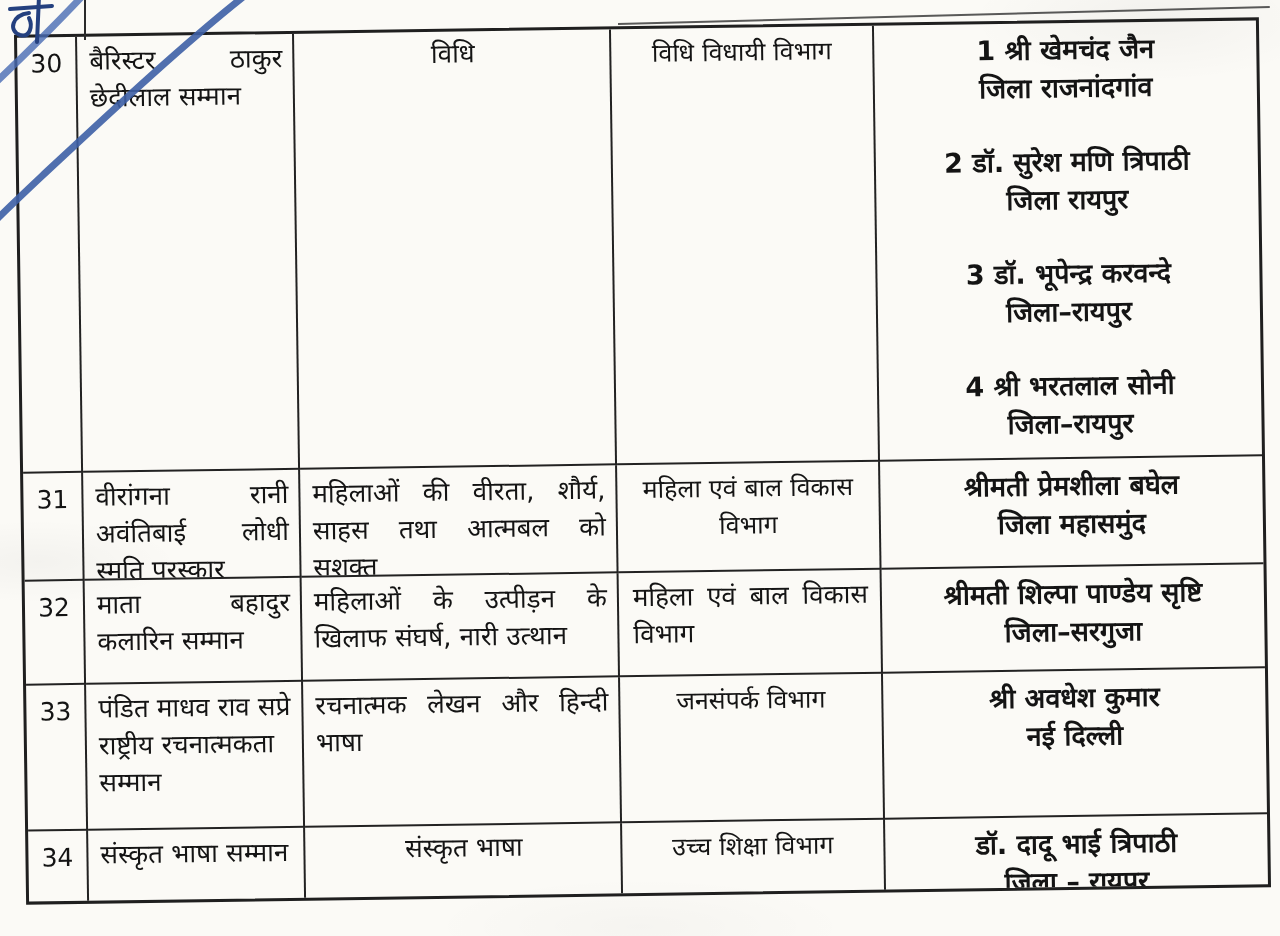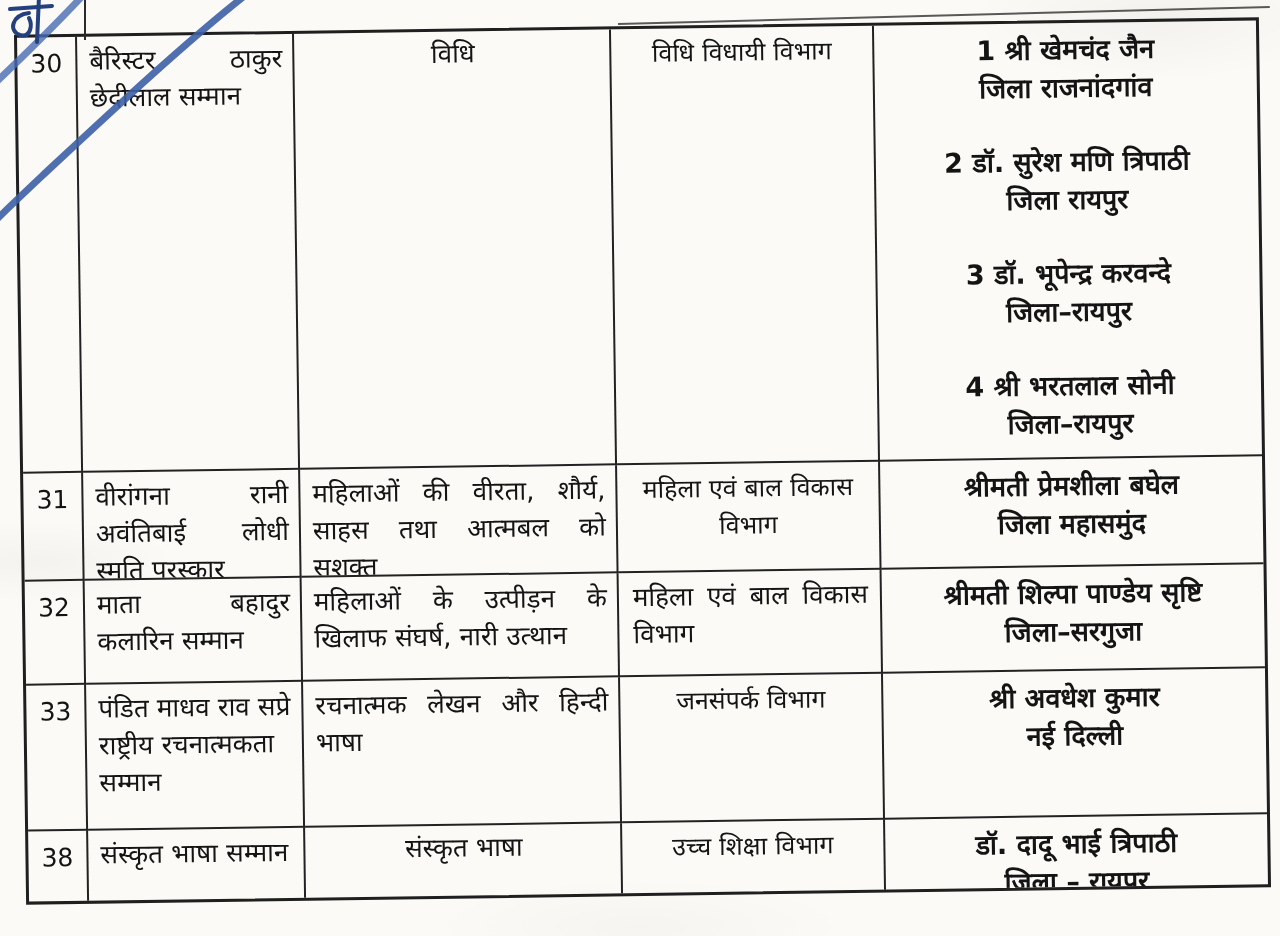--- a/index.html
+++ b/index.html
@@ -104,21 +104,21 @@
   <div class="cell c-award ragged">पंडित माधव राव सप्रे राष्ट्रीय रचनात्मकता सम्मान</div>
   <div class="cell c-field">रचनात्मक लेखन और हिन्दी भाषा</div>
   <div class="cell c-dept">जनसंपर्क विभाग</div>
   <div class="cell c-recip last-col">
     <div class="recip-block">
       <span class="recip-line">श्री अवधेश कुमार</span>
       <span class="recip-line">नई दिल्ली</span>
     </div>
   </div>
 
-  <div class="cell c-sno last-row">38</div>
+  <div class="cell c-sno last-row">34</div>
   <div class="cell c-award last-row">संस्कृत भाषा सम्मान</div>
   <div class="cell c-field centered last-row">संस्कृत भाषा</div>
   <div class="cell c-dept last-row">उच्च शिक्षा विभाग</div>
   <div class="cell c-recip last-col last-row">
     <div class="recip-block">
       <span class="recip-line">डॉ. दादू भाई त्रिपाठी</span>
       <span class="recip-line">जिला –  रायपुर</span>
     </div>
   </div>
 </div>

